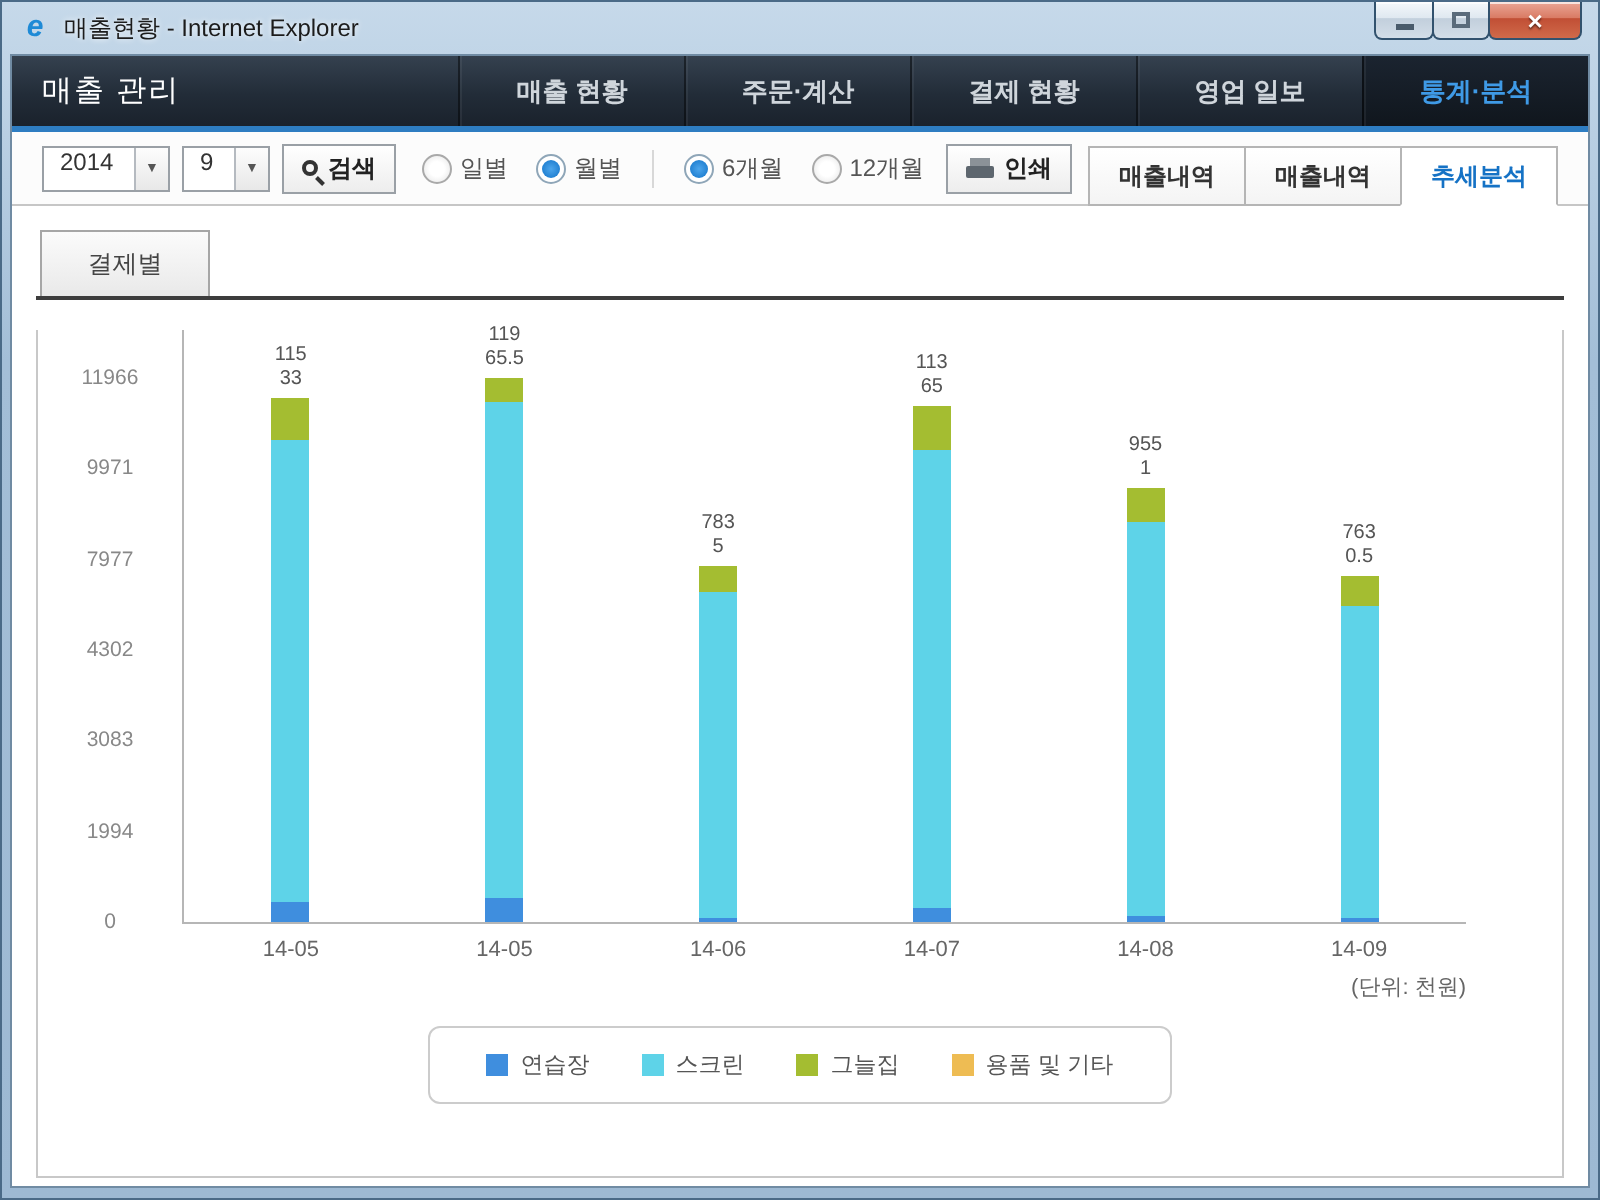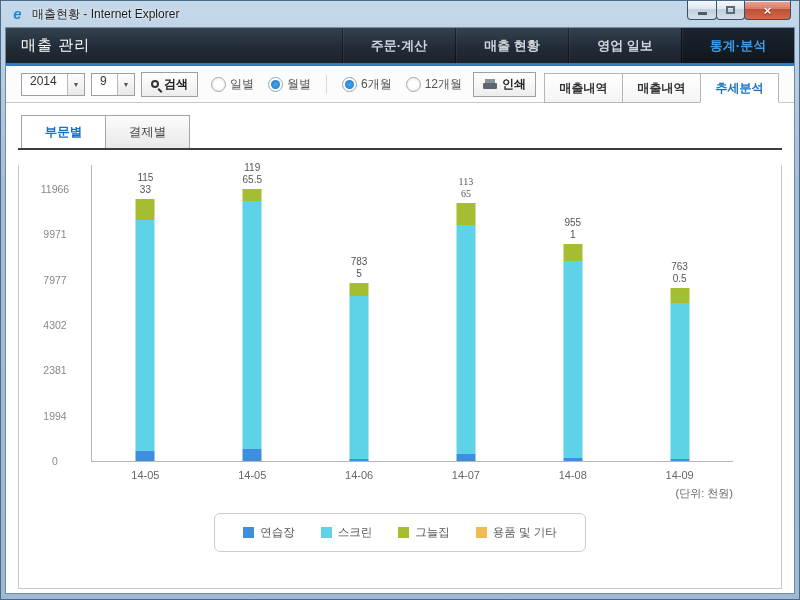--- a/index.html
+++ b/index.html
@@ -87,22 +87,23 @@
       </div>
     <div class="wbtn close">
         <span class="closex">×</span>
       </div>
   </div>
 
   <div class="client">
 
     <div class="navbar">
       <span class="app-title">매출 관리</span>
+      <div class="nav-item">매출 현황</div>
       <div class="nav-item">주문·계산</div>
-      <div class="nav-item">매출 현황</div>
+      <div class="nav-item">결제 현황</div>
       <div class="nav-item">영업 일보</div>
       <div class="nav-item on">통계·분석</div>
     </div>
     <div class="accent"></div>
 
     <div class="toolbar">
       <div class="select sel-year">
         <span class="val">2014</span>
         <span class="arrow">▼</span>
       </div>
@@ -137,29 +138,28 @@
       </div>
       <div class="view-tabs">
         <div class="vtab">매출내역</div>
         <div class="vtab">매출내역</div>
         <div class="vtab on">추세분석</div>
       </div>
     </div>
 
     <div class="content">
       <div class="sub-tabs">
-        <div class="stab on">부문별</div>
         <div class="stab">결제별</div>
       </div>
       <div class="darkline"></div>
       <div class="panel">
         <div class="plot" id="plot">
             <div class="ylabel" style="bottom: -6px;">0</div>
             <div class="ylabel" style="bottom: 39.3258px;">1994</div>
-            <div class="ylabel" style="bottom: 84.6515px;">2381</div>
+            <div class="ylabel" style="bottom: 84.6515px;">3083</div>
             <div class="ylabel" style="bottom: 130px;">4302</div>
             <div class="ylabel" style="bottom: 175.326px;">7977</div>
             <div class="ylabel" style="bottom: 220.652px;">9971</div>
             <div class="ylabel" style="bottom: 266px;">11966</div>
             <div class="bar-group" style="left: 8.33333%;">
               <div class="bar-stack">
                 <div class="seg" style="height: 10.229px; background: rgb(63, 142, 222);"></div>
                 <div class="seg" style="height: 231.016px; background: rgb(94, 211, 232);"></div>
                 <div class="seg" style="height: 20.9126px; background: rgb(164, 189, 49);"></div>
                 <div class="seg" style="height: 0px; background: rgb(238, 188, 83);"></div>
@@ -196,21 +196,21 @@
               </div>
             </div>
             <div class="xlabel" style="left: 41.6667%;">14-06</div>
             <div class="bar-group" style="left: 58.3333%;">
               <div class="bar-stack">
                 <div class="seg" style="height: 7.04663px; background: rgb(63, 142, 222);"></div>
                 <div class="seg" style="height: 229.243px; background: rgb(94, 211, 232);"></div>
                 <div class="seg" style="height: 22.0491px; background: rgb(164, 189, 49);"></div>
                 <div class="seg" style="height: 0px; background: rgb(238, 188, 83);"></div>
               </div>
-              <div class="bar-label" style="bottom: 261.339px; font-family: Liberation Serif, serif;">
+              <div class="bar-label" style="bottom: 261.339px;">
                 <div>113</div>
                 <div>65</div>
               </div>
             </div>
             <div class="xlabel" style="left: 58.3333%;">14-07</div>
             <div class="bar-group" style="left: 75%;">
               <div class="bar-stack">
                 <div class="seg" style="height: 2.95504px; background: rgb(63, 142, 222);"></div>
                 <div class="seg" style="height: 197.101px; background: rgb(94, 211, 232);"></div>
                 <div class="seg" style="height: 17.0483px; background: rgb(164, 189, 49);"></div>

